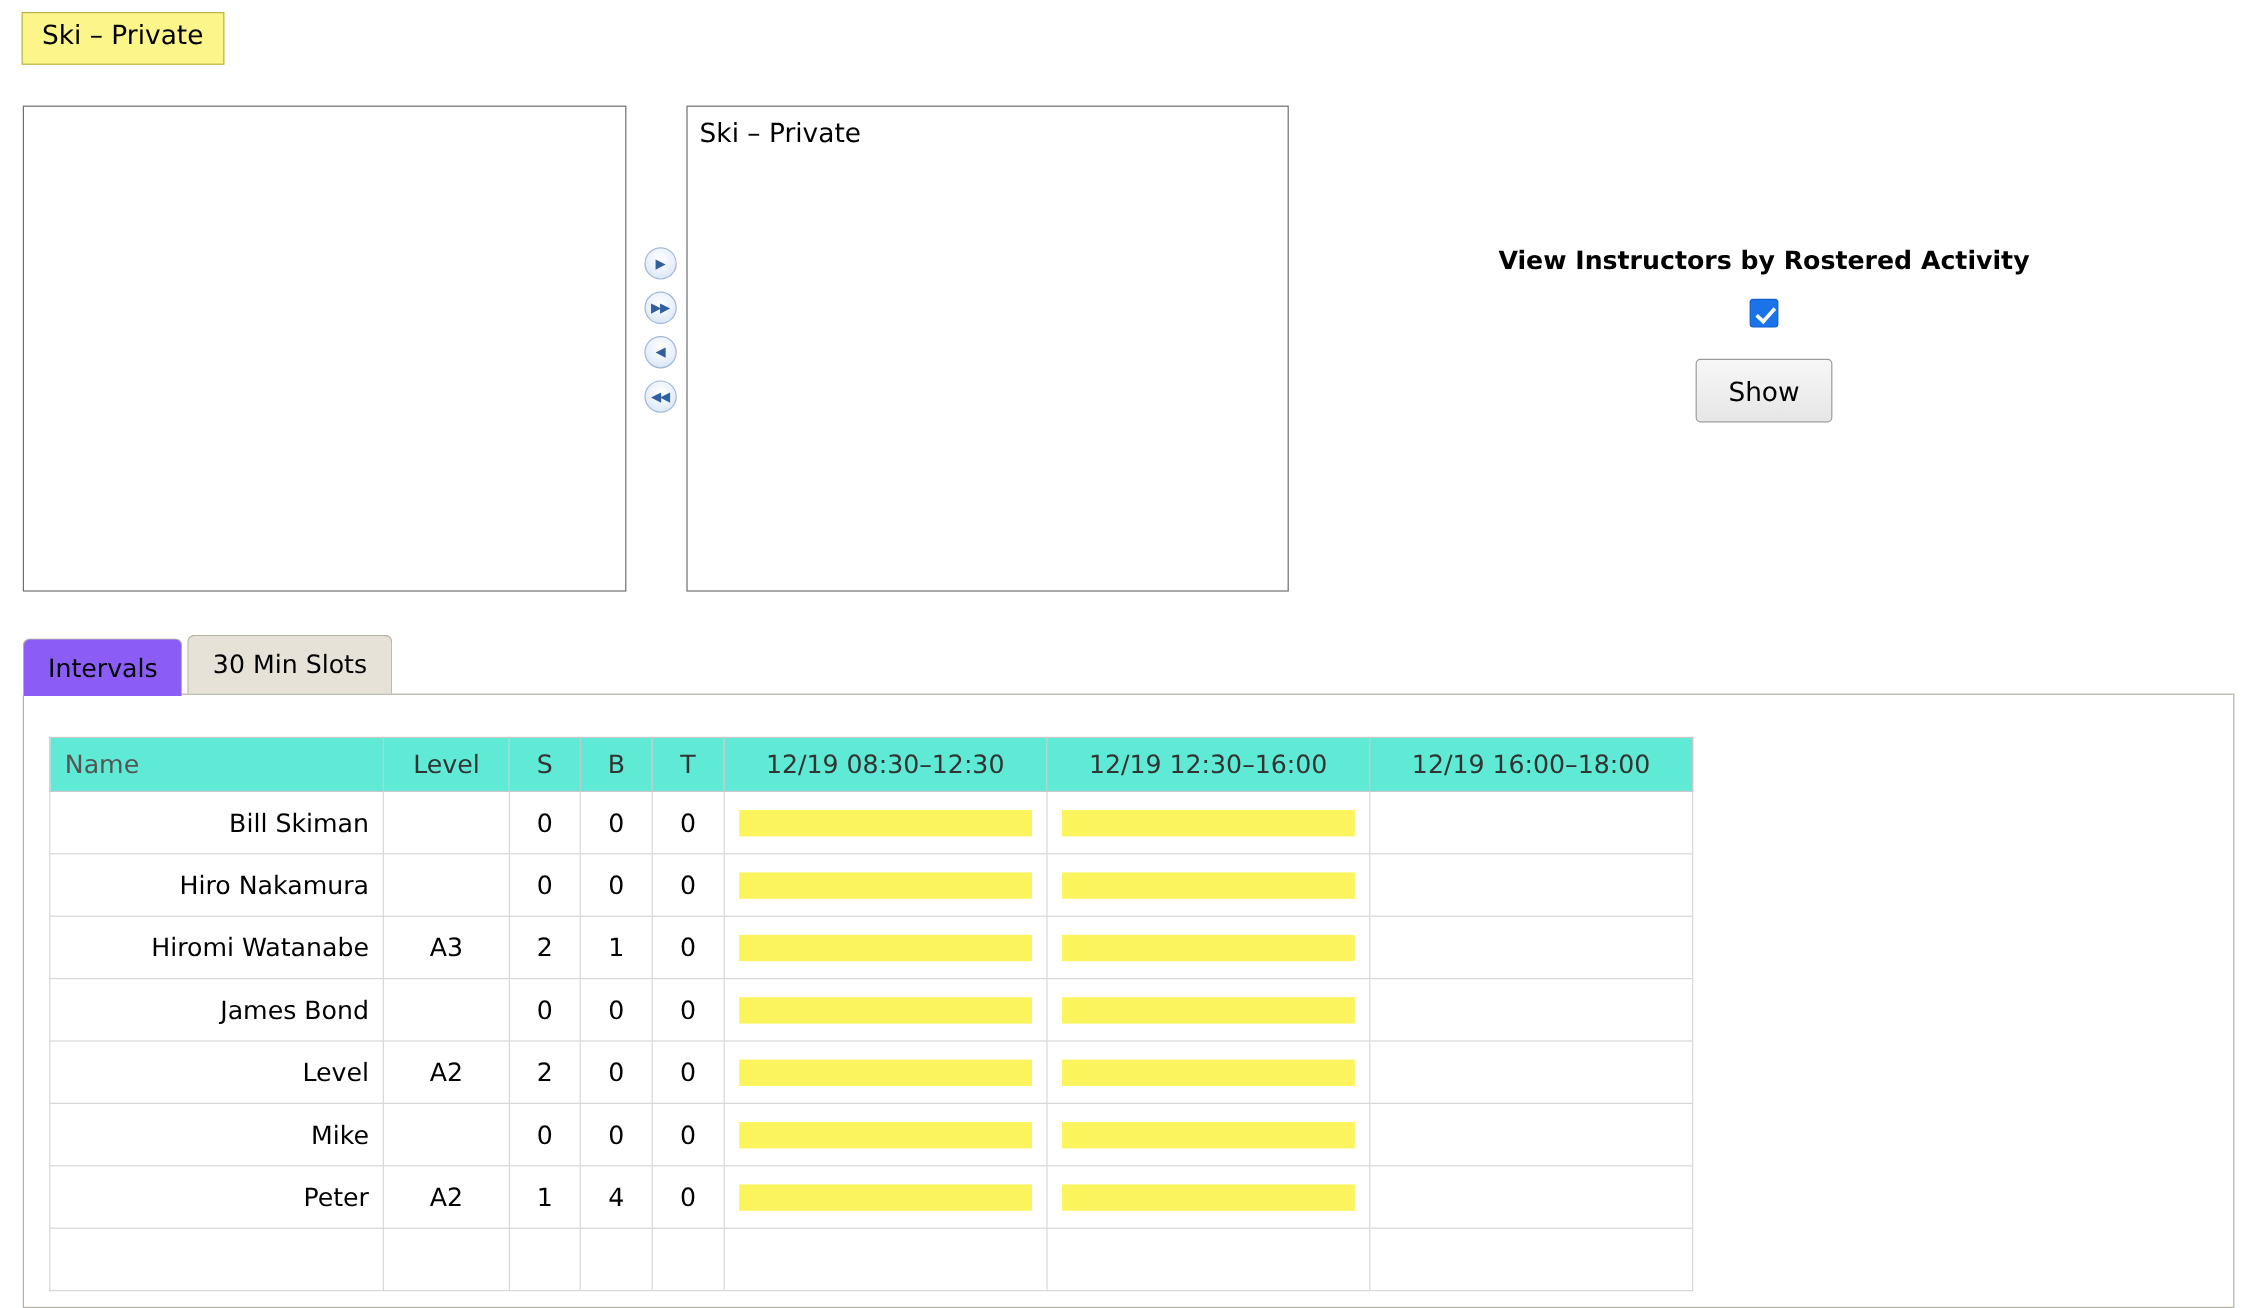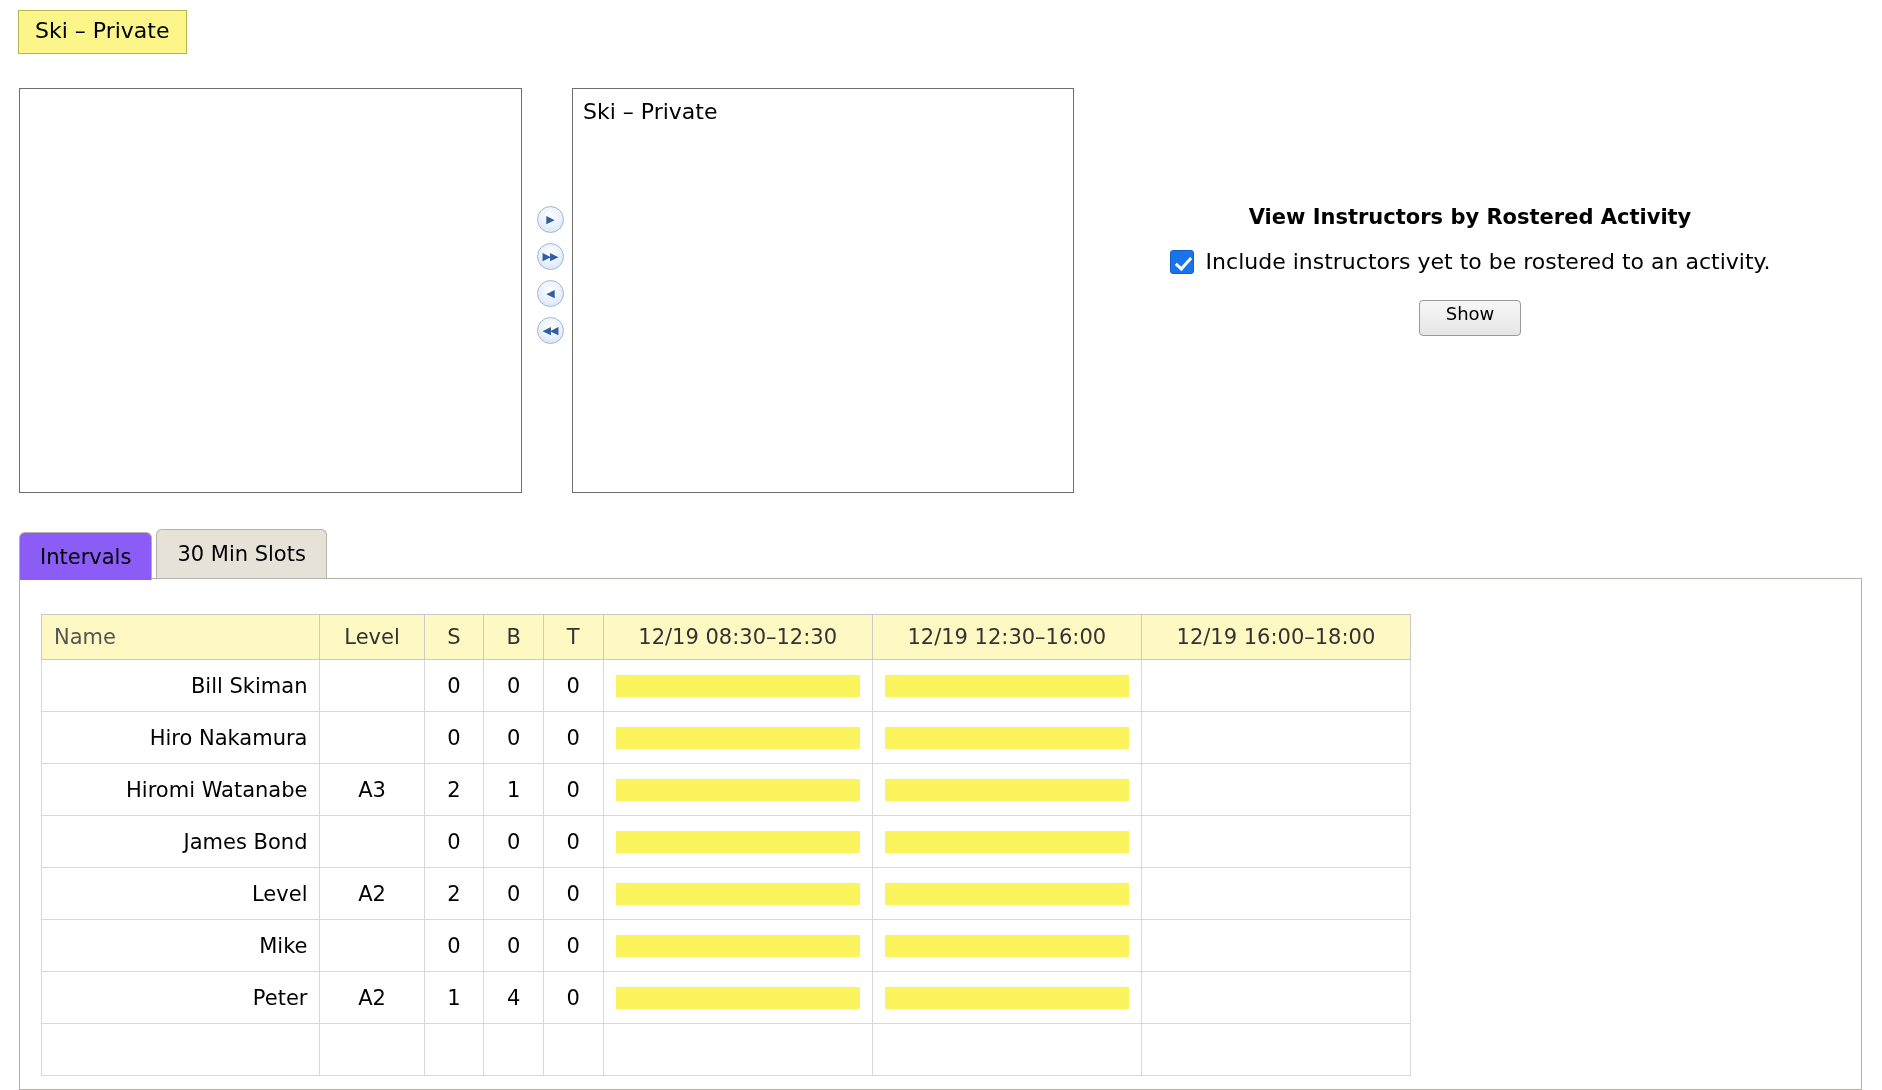--- a/index.html
+++ b/index.html
@@ -123,22 +123,22 @@
     top: 3px;
     width: 6px;
     height: 13px;
     border: solid #fff;
     border-width: 0 3px 3px 0;
     transform: rotate(42deg);
   }
   .cb-label { font-size: 22px; color: #000; }
   .show-btn {
     display: inline-block;
-    padding: 2px 26px 11px 26px;
-    font-size: 18px;
+    padding: 15px 26px 11px 26px;
+    font-size: 22px;
     font-family: inherit;
     color: #000;
     background: linear-gradient(#f7f7f7, #e6e6e6);
     border: 1px solid #9a9a9a;
     border-radius: 4px;
     cursor: pointer;
   }
 
   
   #tab-strip {
@@ -197,21 +197,21 @@
     top: 614px;
     width: 1370px;
   }
   table.roster {
     border-collapse: collapse;
     table-layout: fixed;
     width: 1370px;
     font-size: 21px;
   }
   table.roster th {
-    background: #fef9c3;
+    background: #5eead4;
     border: 1px solid #c9c9c9;
     font-weight: normal;
     color: #333;
     height: 45px;
     padding: 0 12px;
     text-align: center;
     white-space: nowrap;
   }
   table.roster th.name-col { text-align: left; color: #555; }
   table.roster td {
@@ -252,21 +252,20 @@
 </div>
 
 <div class="list-box" id="selected-list">
   <div class="list-item">Ski – Private</div>
 </div>
 
 <div id="right-panel">
   <div id="view-heading">View Instructors by Rostered Activity</div>
   <div class="checkbox-row">
     <span class="cb"></span>
-    <span class="cb-label">Include instructors yet to be rostered to an activity.</span>
   </div>
   <div class="show-btn">Show</div>
 </div>
 
 <div id="tab-strip">
   <div class="tab active">Intervals</div>
   <div class="tab inactive">30 Min Slots</div>
 </div>
 <div id="tab-panel"></div>
 

